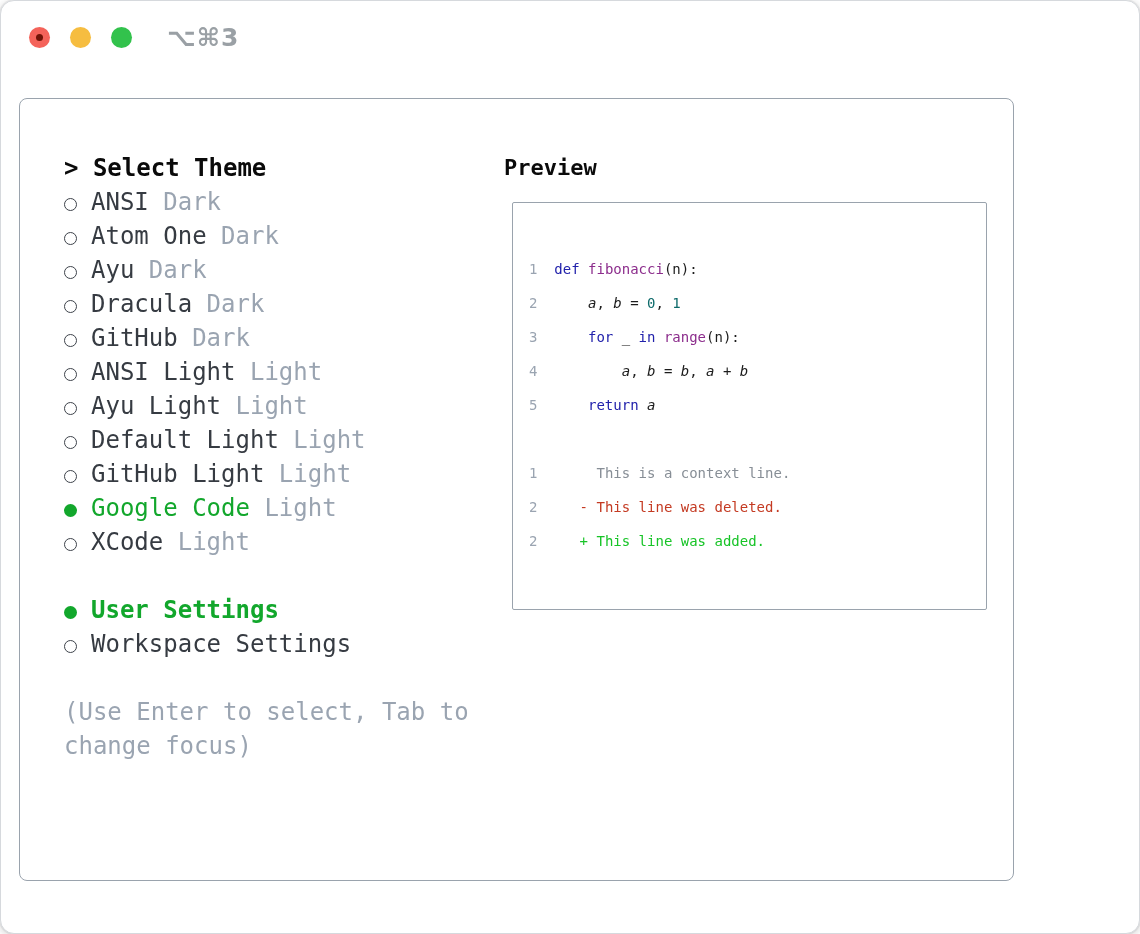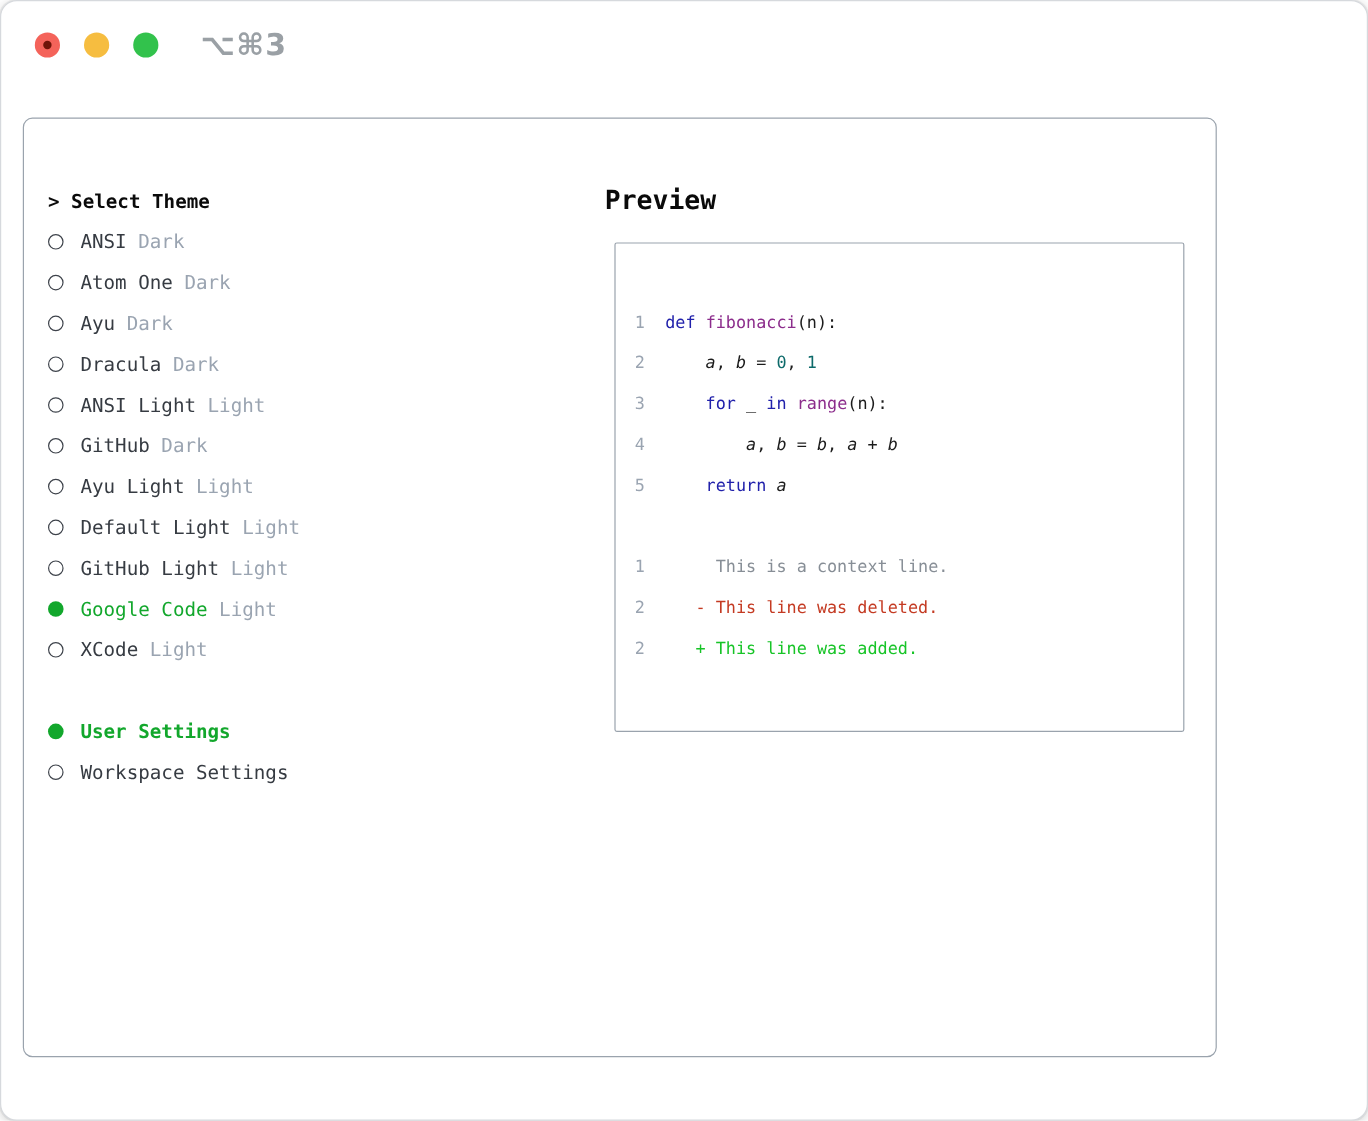--- a/index.html
+++ b/index.html
@@ -20,21 +20,21 @@
   .win-title{
     position:absolute;left:166px;top:22px;height:30px;line-height:30px;
     font-family:"DejaVu Sans","Liberation Sans",sans-serif;
     font-weight:700;font-size:25px;color:#9aa0a5;letter-spacing:1px;
   }
   
   .panel{
     position:absolute;left:18px;top:97px;width:995px;height:783px;box-sizing:border-box;
     border:1.5px solid var(--border-gray,#9aa3ad);border-radius:8px;background:#fff;
   }
-  .row{height:34px;line-height:34px;font-size:16px;white-space:pre;}
+  .row{height:34px;line-height:34px;font-size:24px;white-space:pre;margin-left:24px;}
   
   .left-col{position:absolute;left:20px;top:52px;}
   .row.header{font-weight:700;color:#0a0a0a;}
   .bullet{display:inline-block;width:13px;height:13px;border-radius:50%;
           box-sizing:border-box;border:1.5px solid #3e434b;margin-right:14px;vertical-align:-1px;background:transparent;}
   .bullet.filled{border:none;background:var(--accent-green,#12a72c);}
   .iname{color:#363b42;}
   .item.selected .iname{color:var(--accent-green,#12a72c);}
   .ivariant{color:var(--muted-gray,#9aa4b1);}
   .row.section-header{color:#16191d;padding-left:27px;}
@@ -75,34 +75,38 @@
   </div>
 
   <div class="panel">
     <div class="left-col">
       <div class="row header"><span>&gt; </span><span>Select Theme</span></div>
       <div>
           <div class="row item"><span class="bullet"></span><span class="iname">ANSI</span><span class="ivariant"> Dark</span></div>
           <div class="row item"><span class="bullet"></span><span class="iname">Atom One</span><span class="ivariant"> Dark</span></div>
           <div class="row item"><span class="bullet"></span><span class="iname">Ayu</span><span class="ivariant"> Dark</span></div>
           <div class="row item"><span class="bullet"></span><span class="iname">Dracula</span><span class="ivariant"> Dark</span></div>
+          <div class="row item"><span class="bullet"></span><span class="iname">GitHub</span><span class="ivariant"> Dark</span></div>
           <div class="row item"><span class="bullet"></span><span class="iname">ANSI Light</span><span class="ivariant"> Light</span></div>
-          <div class="row item"><span class="bullet"></span><span class="iname">GitHub</span><span class="ivariant"> Dark</span></div>
           <div class="row item"><span class="bullet"></span><span class="iname">Ayu Light</span><span class="ivariant"> Light</span></div>
           <div class="row item"><span class="bullet"></span><span class="iname">Default Light</span><span class="ivariant"> Light</span></div>
           <div class="row item"><span class="bullet"></span><span class="iname">GitHub Light</span><span class="ivariant"> Light</span></div>
           <div class="row item selected"><span class="bullet filled"></span><span class="iname">Google Code</span><span class="ivariant"> Light</span></div>
           <div class="row item"><span class="bullet"></span><span class="iname">XCode</span><span class="ivariant"> Light</span></div>
         </div>
       <div class="spacer"></div>
       <div>
           <div class="row item opt selected"><span class="bullet filled"></span><span class="iname">User Settings</span></div>
           <div class="row item opt"><span class="bullet"></span><span class="iname">Workspace Settings</span></div>
         </div>
       <div class="spacer"></div>
+      <div>
+          <div class="row hint">(Use Enter to select, Tab to</div>
+          <div class="row hint">change focus)</div>
+        </div>
     </div>
 
     <div class="preview-title">Preview</div>
     <div class="preview-box">
       <div>
           <div class="pline"><span class="ln">1</span>  <span class="tok kw">def</span><span class="tok plain"> </span><span class="tok fn">fibonacci</span><span class="tok plain">(n):</span></div>
           <div class="pline"><span class="ln">2</span>  <span class="tok plain">    </span><span class="tok var">a</span><span class="tok plain">, </span><span class="tok var">b</span><span class="tok plain"> = </span><span class="tok num">0</span><span class="tok plain">, </span><span class="tok num">1</span></div>
           <div class="pline"><span class="ln">3</span>  <span class="tok plain">    </span><span class="tok kw">for</span><span class="tok plain"> _ </span><span class="tok kw">in</span><span class="tok plain"> </span><span class="tok fn">range</span><span class="tok plain">(n):</span></div>
           <div class="pline"><span class="ln">4</span>  <span class="tok plain">        </span><span class="tok var">a</span><span class="tok plain">, </span><span class="tok var">b</span><span class="tok plain"> = </span><span class="tok var">b</span><span class="tok plain">, </span><span class="tok var">a</span><span class="tok plain"> + </span><span class="tok var">b</span></div>
           <div class="pline"><span class="ln">5</span>  <span class="tok plain">    </span><span class="tok kw">return</span><span class="tok plain"> </span><span class="tok var">a</span></div>

